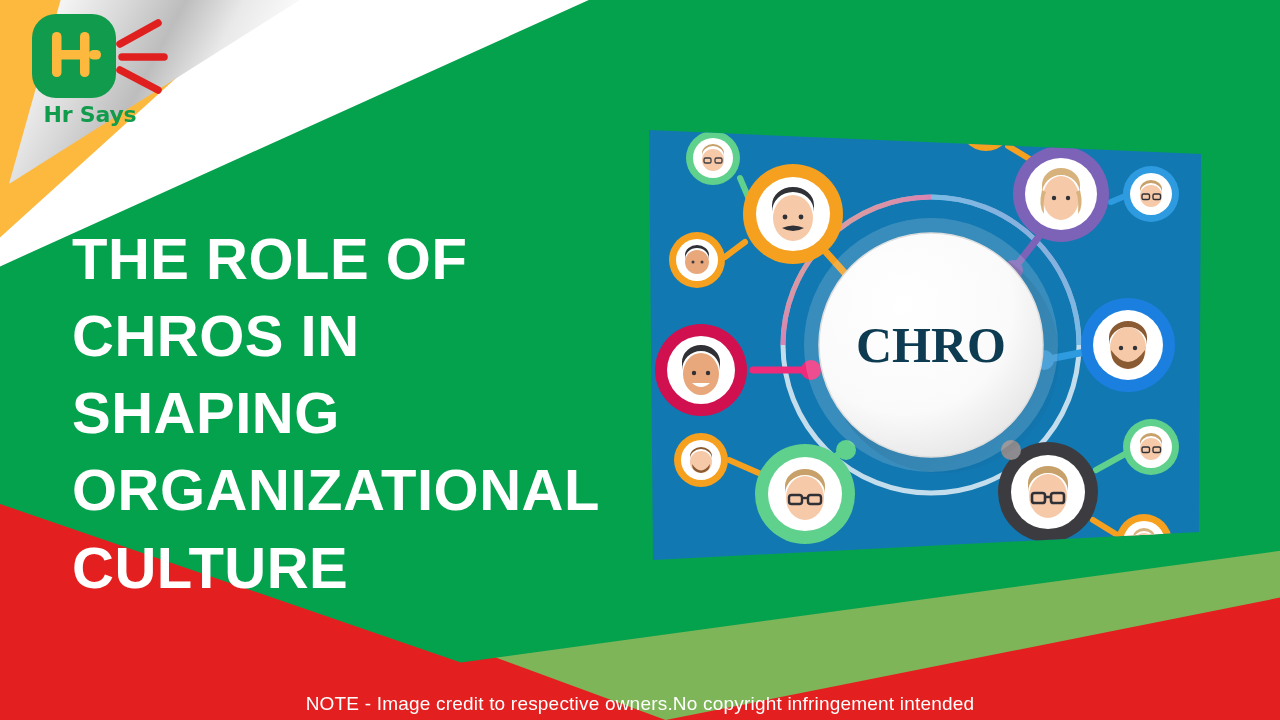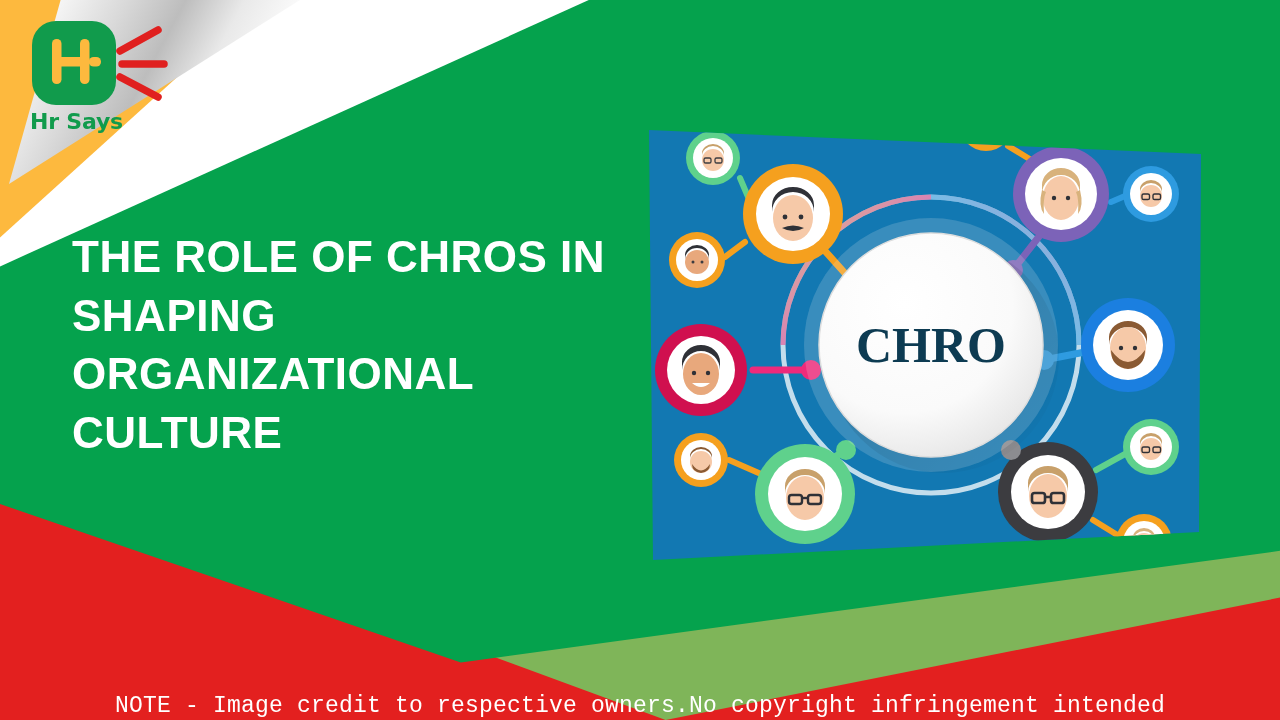--- a/index.html
+++ b/index.html
@@ -46,46 +46,46 @@
     clip-path: polygon(20.2% 0%, 100% 0%, 3% 80%);
   }
   .curl-inner {
     position:absolute; inset:0;
     background:linear-gradient(118deg,
       #ffffff 0%, #f6f6f6 14%, #d9d9d9 30%,
       #bdbdbd 44%, #e9e9e9 58%, #fbfbfb 72%, #ffffff 100%);
   }
 
   
-  .logo { position:absolute; left:24px; top:21px; width:150px; height:125px; }
+  .logo { position:absolute; left:24px; top:14px; width:150px; height:125px;text-align:center; }
   .logo-badge {
     position:absolute; left:8px; top:0px; width:84px; height:84px;
     background:#119B4C; border-radius:24px;
   }
   .logo-h { position:absolute; left:8px; top:0px; width:84px; height:84px; }
   .logo-rays { position:absolute; left:92px; top:4px; width:58px; height:78px; }
   .logo-text {
     position:absolute; left:6px; top:88px; width:120px;
     font-size:22px; font-weight:bold; color:#119B4C;
     letter-spacing:-0.2px; font-family:"DejaVu Sans", sans-serif;
   }
 
   
   .headline {
-    position:absolute; left:72px; top:228px; width:560px;
-    color:#FFFFFF; font-weight:bold; font-size:44px; line-height:1.33;
+    position:absolute; left:72px; top:220px; width:560px;
+    color:#FFFFFF; font-weight:bold; font-size:58px; line-height:1.33;
     letter-spacing:0.5px; font-family:"Liberation Sans", sans-serif;
   }
 
   
   .note {
     position:absolute; left:0; right:0; top:693px;
     text-align:center; color:#FFFFFF;
-    font-family:Liberation Mono, monospace;
-    font-size:23px; letter-spacing:0.2px;
+    font-family:Liberation Sans, sans-serif;
+    font-size:19px; letter-spacing:0.2px;
   }
 
   
   .panel-wrap {
     position:absolute; left:641px; top:102px; width:566px; height:480px;
   }
   .panel-svg { position:absolute; inset:0; }
 </style>
 </head>
 <body>

